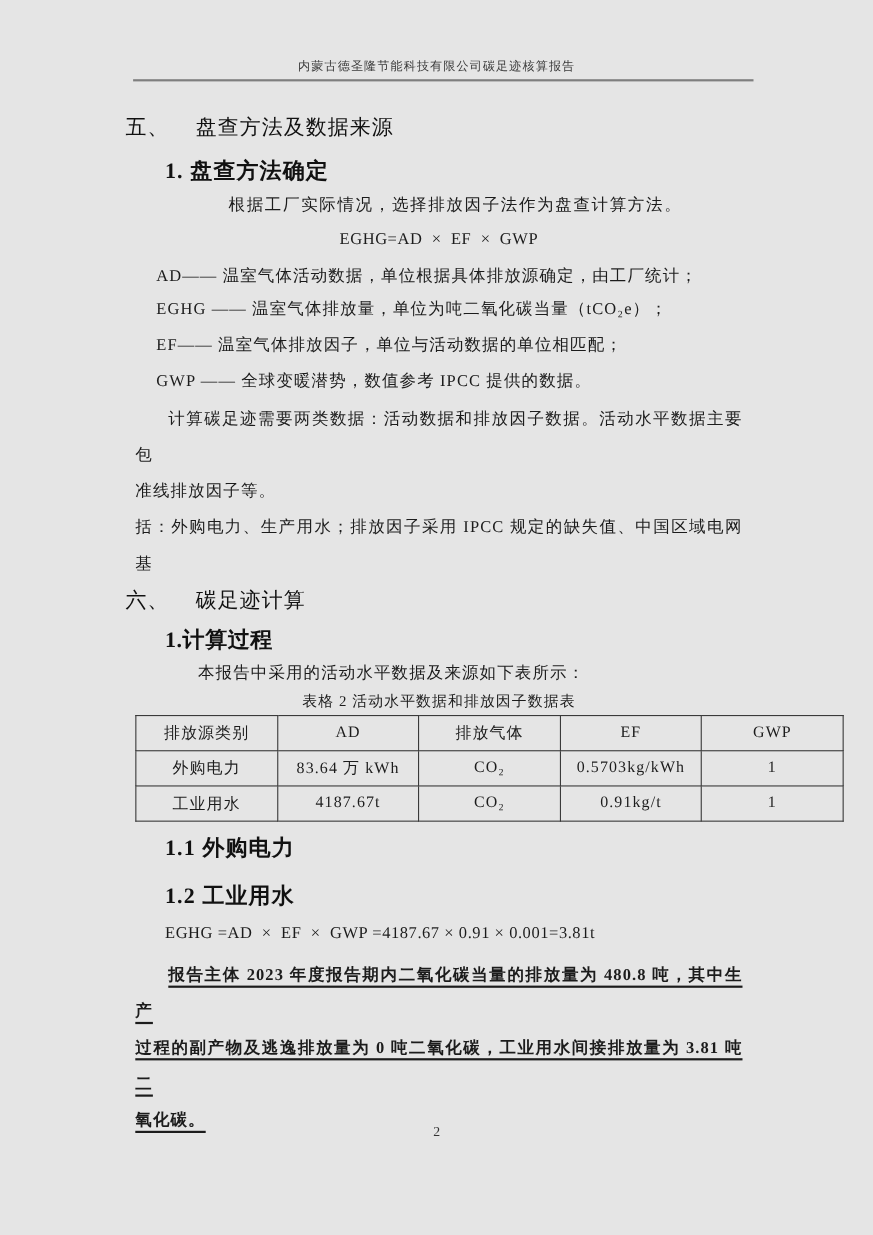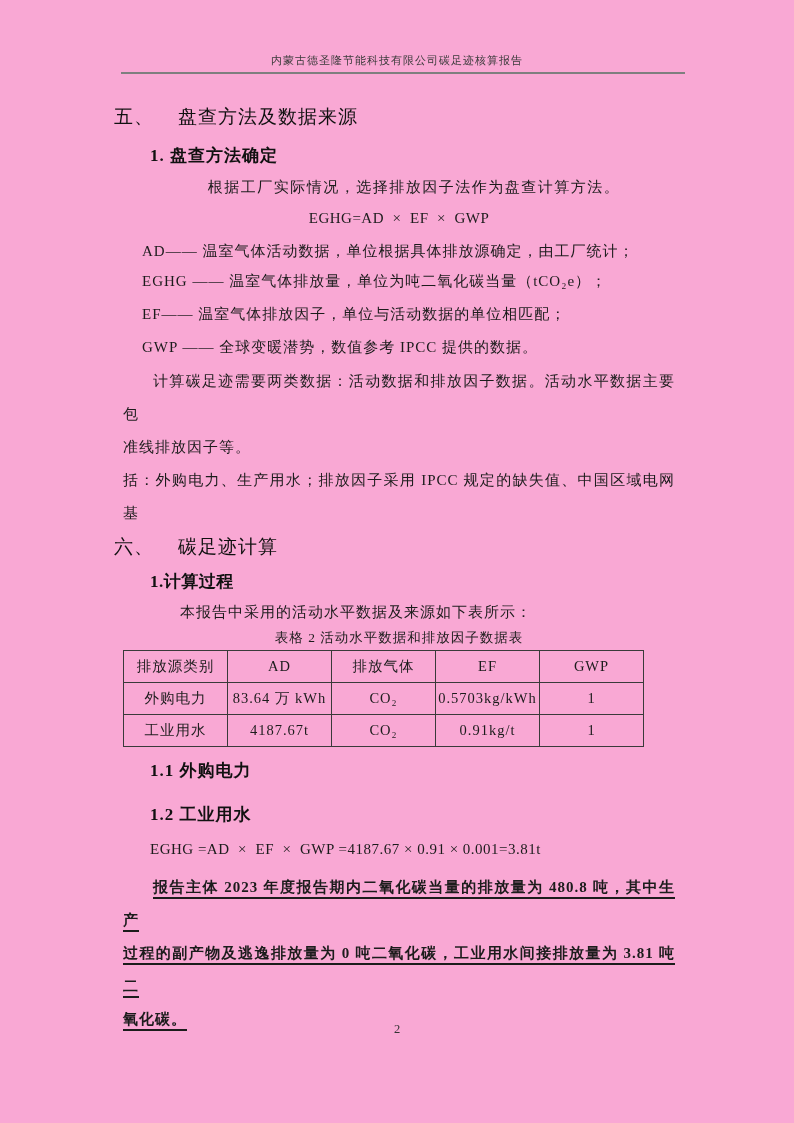--- a/index.html
+++ b/index.html
@@ -1,19 +1,19 @@
 <!DOCTYPE html>
 <html><head>
 <meta charset="utf-8">
 <style>
   html,body{margin:0;padding:0;background:#ffffff;}
   .page{
     position:relative;
     width:794px;height:1123px;
-    background:#f9a8d4;
+    background:#e5e5e5;
     font-family:"Liberation Serif","DejaVu Serif",serif;
     color:#1c1c1c;
     overflow:hidden;
   }
   .doc-header{
     position:absolute;top:53px;left:0;right:0;
     text-align:center;
     font-size:11px;color:#3a3a3a;
     letter-spacing:1px;
   }
@@ -25,21 +25,21 @@
     position:absolute;top:96px;left:123px;width:552px;
   }
   .h1{
     font-size:19px;font-weight:normal;color:#111;
     margin:8px 0 0 -9px;line-height:26px;
     letter-spacing:1px;
   }
   .h1 .h1-title{margin-left:24px;}
   .h1.six{margin-top:4px;}
   .h2{
-    font-size:17px;font-weight:bold;color:#111;
+    font-size:20px;font-weight:bold;color:#111;
     margin:16px 0 0 27px;line-height:20px;
     letter-spacing:1px;
   }
   .h2.h2-2{margin-top:5px;}
   .h2.h2-small{margin-top:12px;letter-spacing:0.5px;}
   .h2.h2-11{margin-top:14px;}
   .h2.h2-12{margin-top:24px;}
   .para{
     font-size:15px;line-height:20px;margin:11px 0 0 0;
     letter-spacing:1.5px;
@@ -63,21 +63,21 @@
   .pblock{margin-top:8px;}
   .p3{
     font-size:15px;line-height:20px;margin:10px 0 0 0;
     text-indent:57px;letter-spacing:1px;
   }
   .tbl-caption{
     font-size:13.5px;line-height:18px;margin:7px 0 0 0;
     text-align:center;letter-spacing:1px;
   }
   table.data{
-    margin-top:3px;width:521px;
+    margin-top:3px;width:644px;
     border-collapse:collapse;table-layout:fixed;
   }
   table.data td,table.data th{
     border:1.5px solid #3a3a3a;
     height:31px;text-align:center;vertical-align:middle;
     font-size:14.5px;font-weight:normal;
     letter-spacing:1px;padding:0 2px;
     color:#1c1c1c;
   }
   .equation{

